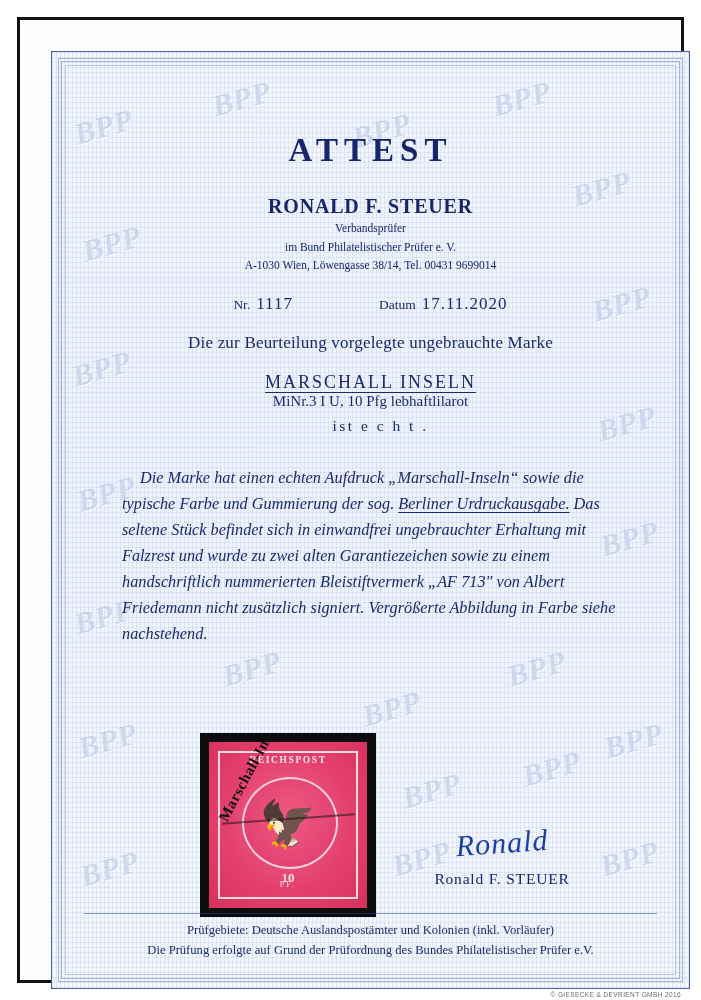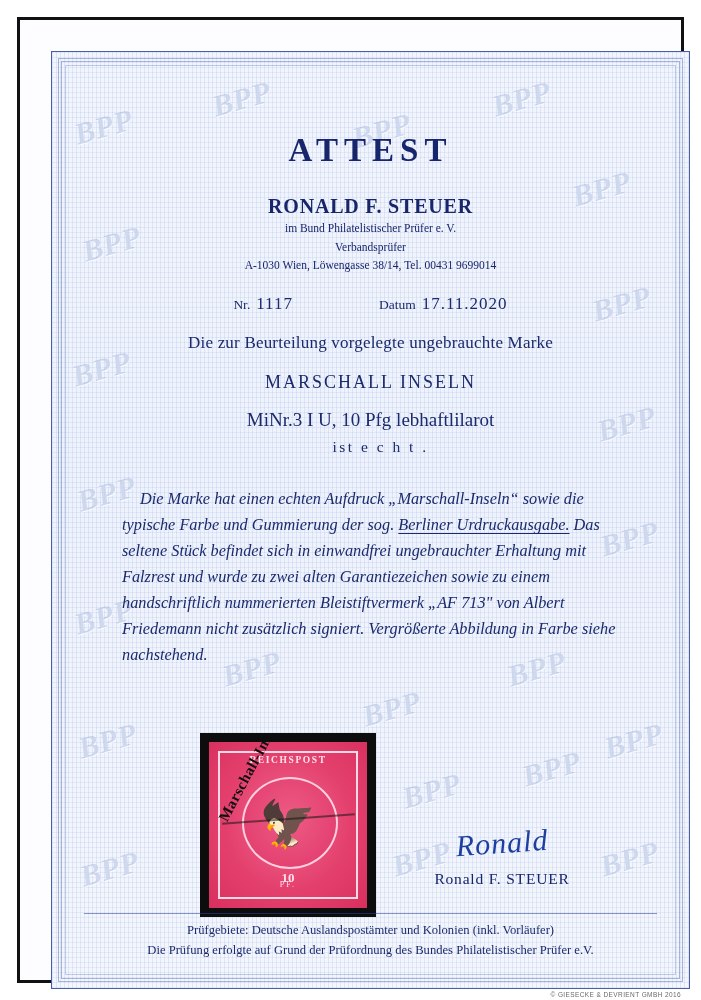--- a/index.html
+++ b/index.html
@@ -143,27 +143,27 @@
     text-align: center;
     font-size: 17px;
     letter-spacing: 0.2px;
   }
 
   .country {
     margin-top: 19px;
     text-align: center;
     font-size: 18px;
     letter-spacing: 2px;
+    text-decoration: underline;
     text-underline-offset: 4px;
   }
 
   .mi-line {
-    margin-top: 16px;
-    text-align: center;
-    font-size: 19px;
+    text-align: center;
+    font-size: 15px;
   }
   .echt-line {
     margin-top: 7px;
     text-align: center;
     font-size: 15.5px;
     letter-spacing: 2.5px;
     margin-left: 20px;
   }
 
   .body-text {
@@ -359,22 +359,22 @@
         <div class="wm" style="left:340px; top:790px;">BPP</div>
         <div class="wm" style="left:548px; top:790px;">BPP</div>
         <div class="wm" style="left:28px; top:800px;">BPP</div>
       </div>
 
       <div class="content">
 
         <h1 class="attest">ATTEST</h1>
 
         <div class="expert-name">RONALD F. STEUER</div>
+        <div class="expert-sub">Verbandsprüfer</div>
         <div class="expert-sub">im Bund Philatelistischer Prüfer e. V.</div>
-        <div class="expert-sub">Verbandsprüfer</div>
         <div class="expert-sub">A-1030 Wien, Löwengasse 38/14, Tel. 00431 9699014</div>
 
         <div class="row-nr">
           <span class="lbl">Nr.</span>
           <span class="val">1117</span>
           <span class="sp1"></span>
           <span class="lbl">Datum</span>
           <span class="val">17.11.2020</span>
         </div>
 

